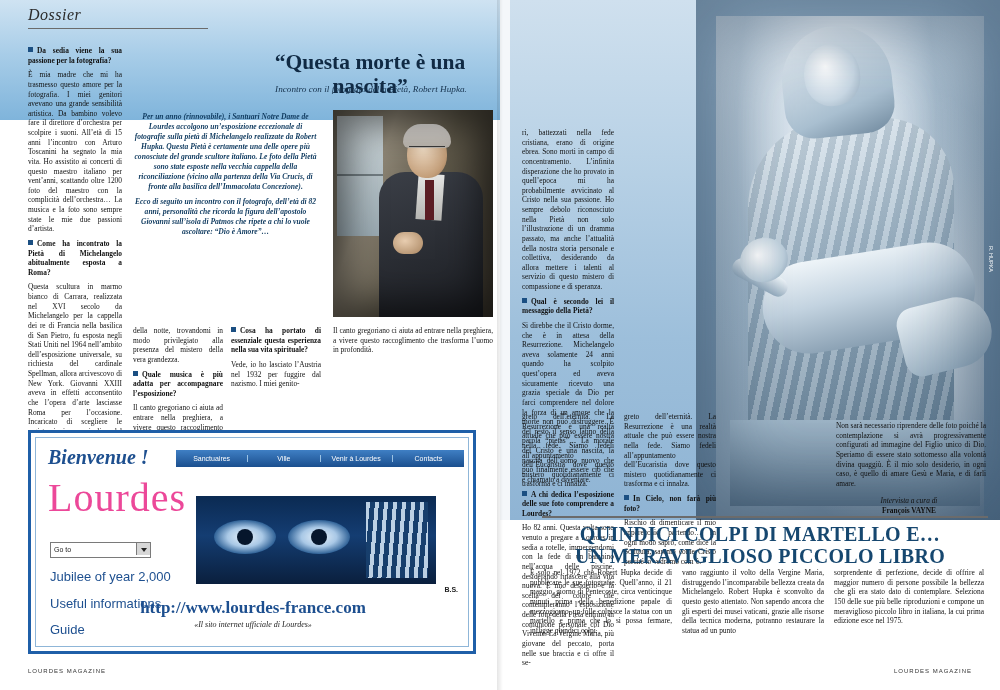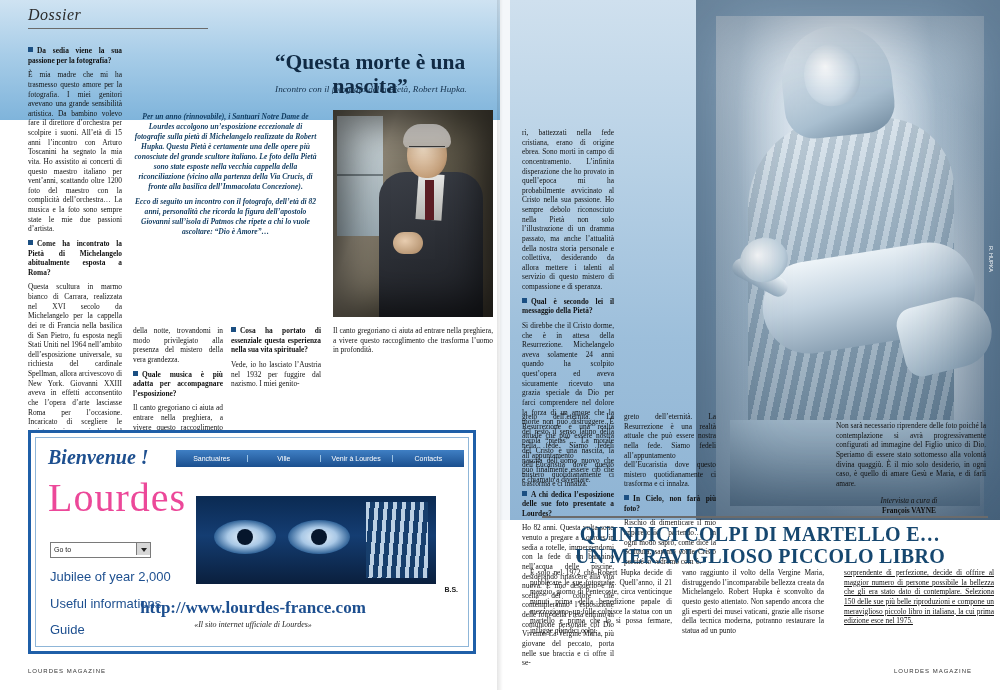--- a/index.html
+++ b/index.html
@@ -352,21 +352,21 @@
       <div class="christ-head"></div>
       <div class="base"></div>
       <div class="vign"></div>
       <div class="pieta-credit">R. HUPKA</div>
     </div>
 
     <div class="rp-col" style="left:22px;top:100px;width:92px;margin-top:28px;">
       <p>ri, battezzati nella fede cristiana, erano di origine ebrea. Sono morti in campo di concentramento. L’infinita disperazione che ho provato in quell’epoca mi ha probabilmente avvicinato al Cristo nella sua passione. Ho sempre debolo riconosciuto nella Pietà non solo l’illustrazione di un dramma passato, ma anche l’attualità della nostra storia personale e collettiva, desiderando da allora mettere i talenti al servizio di questo mistero di compassione e di speranza.</p>
       <p class="q">Qual è secondo lei il messaggio della Pietà?</p>
       <p>Si direbbe che il Cristo dorme, che è in attesa della Resurrezione. Michelangelo aveva solamente 24 anni quando ha scolpito quest’opera ed aveva sicuramente ricevuto una grazia speciale da Dio per farci comprendere nel dolore la forza di un amore che la morte non può distruggere. È del resto il senso latino della parola “pietas”… La morale del Cristo è una nascita, la nascita dell’uomo nuovo che può finalmente essere ciò che è chiamato a diventare.</p>
-      <p class="q">A chi dedica l’esposizione delle sue foto presentate a Lourdes?</p>
+      <p class="q">A chi dedica l’esposizione delle sue foto comprendere a Lourdes?</p>
       <p>Ho 82 anni. Questa volta sono venuto a pregare a Lourdes in sedia a rotelle, immergendomi con la fede di un bambino nell’acqua delle piscine, desiderando rinascere alla vita nuova. È mio desiderio e la scelta del colore che contempleranno l’esposizione delle foto della Pietà entrino in comunione personale col Dio Vivente. La Vergine Maria, più giovane del peccato, porta nelle sue braccia e ci offre il se-</p>
     </div>
 
     <div class="rp-col" style="left:22px;top:412px;width:92px;">
       <p>greto dell’eternità. La Resurrezione è una realtà attuale che può essere nostra nella fede. Siamo fedeli all’appuntamento dell’Eucaristia dove questo mistero quotidianamente ci trasforma e ci innalza.</p>
     </div>
 
     <div class="rp-col" style="left:124px;top:412px;width:92px;">
       <p>greto dell’eternità. La Resurrezione è una realtà attuale che può essere nostra nella fede. Siamo fedeli all’appuntamento dell’Eucaristia dove questo mistero quotidianamente ci trasforma e ci innalza.</p>
       <p class="q">In Cielo, non farà più foto?</p>
@@ -388,21 +388,21 @@
       <span>QUINDICI COLPI DI MARTELLO E…</span><br>
       <span>UN MERAVIGLIOSO PICCOLO LIBRO</span>
     </div>
 
     <div class="rp-col" style="left:30px;top:568px;width:142px;">
       <p>È solo nel 1972 che Robert Hupka decide di pubblicare le sue fotografie. Quell’anno, il 21 maggio, giorno di Pentecoste, circa venticinque minuti prima della benedizione papale di mezzogiorno, un folle colpisce la statua con un martello e prima che lo si possa fermare, infligge quindici colpi.</p>
     </div>
     <div class="rp-col" style="left:182px;top:568px;width:142px;">
       <p>vano raggiunto il volto della Vergine Maria, distruggendo l’incomparabile bellezza creata da Michelangelo. Robert Hupka è sconvolto da questo gesto attentato. Non sapendo ancora che gli esperti dei musei vaticani, grazie alle risorse della tecnica moderna, potranno restaurare la statua ad un punto</p>
     </div>
-    <div class="rp-col" style="left:344px;top:568px;width:150px;text-decoration:underline;">
+    <div class="rp-col" style="left:334px;top:568px;width:150px;">
       <p>sorprendente di perfezione, decide di offrire al maggior numero di persone possibile la bellezza che gli era stato dato di contemplare. Seleziona 150 delle sue più belle riproduzioni e compone un meraviglioso piccolo libro in italiana, la cui prima edizione esce nel 1975.</p>
     </div>
 
     <div class="folio-right">LOURDES MAGAZINE</div>
   </div>
 
   <div class="spine"></div>
 </div>
 
 </body></html>

